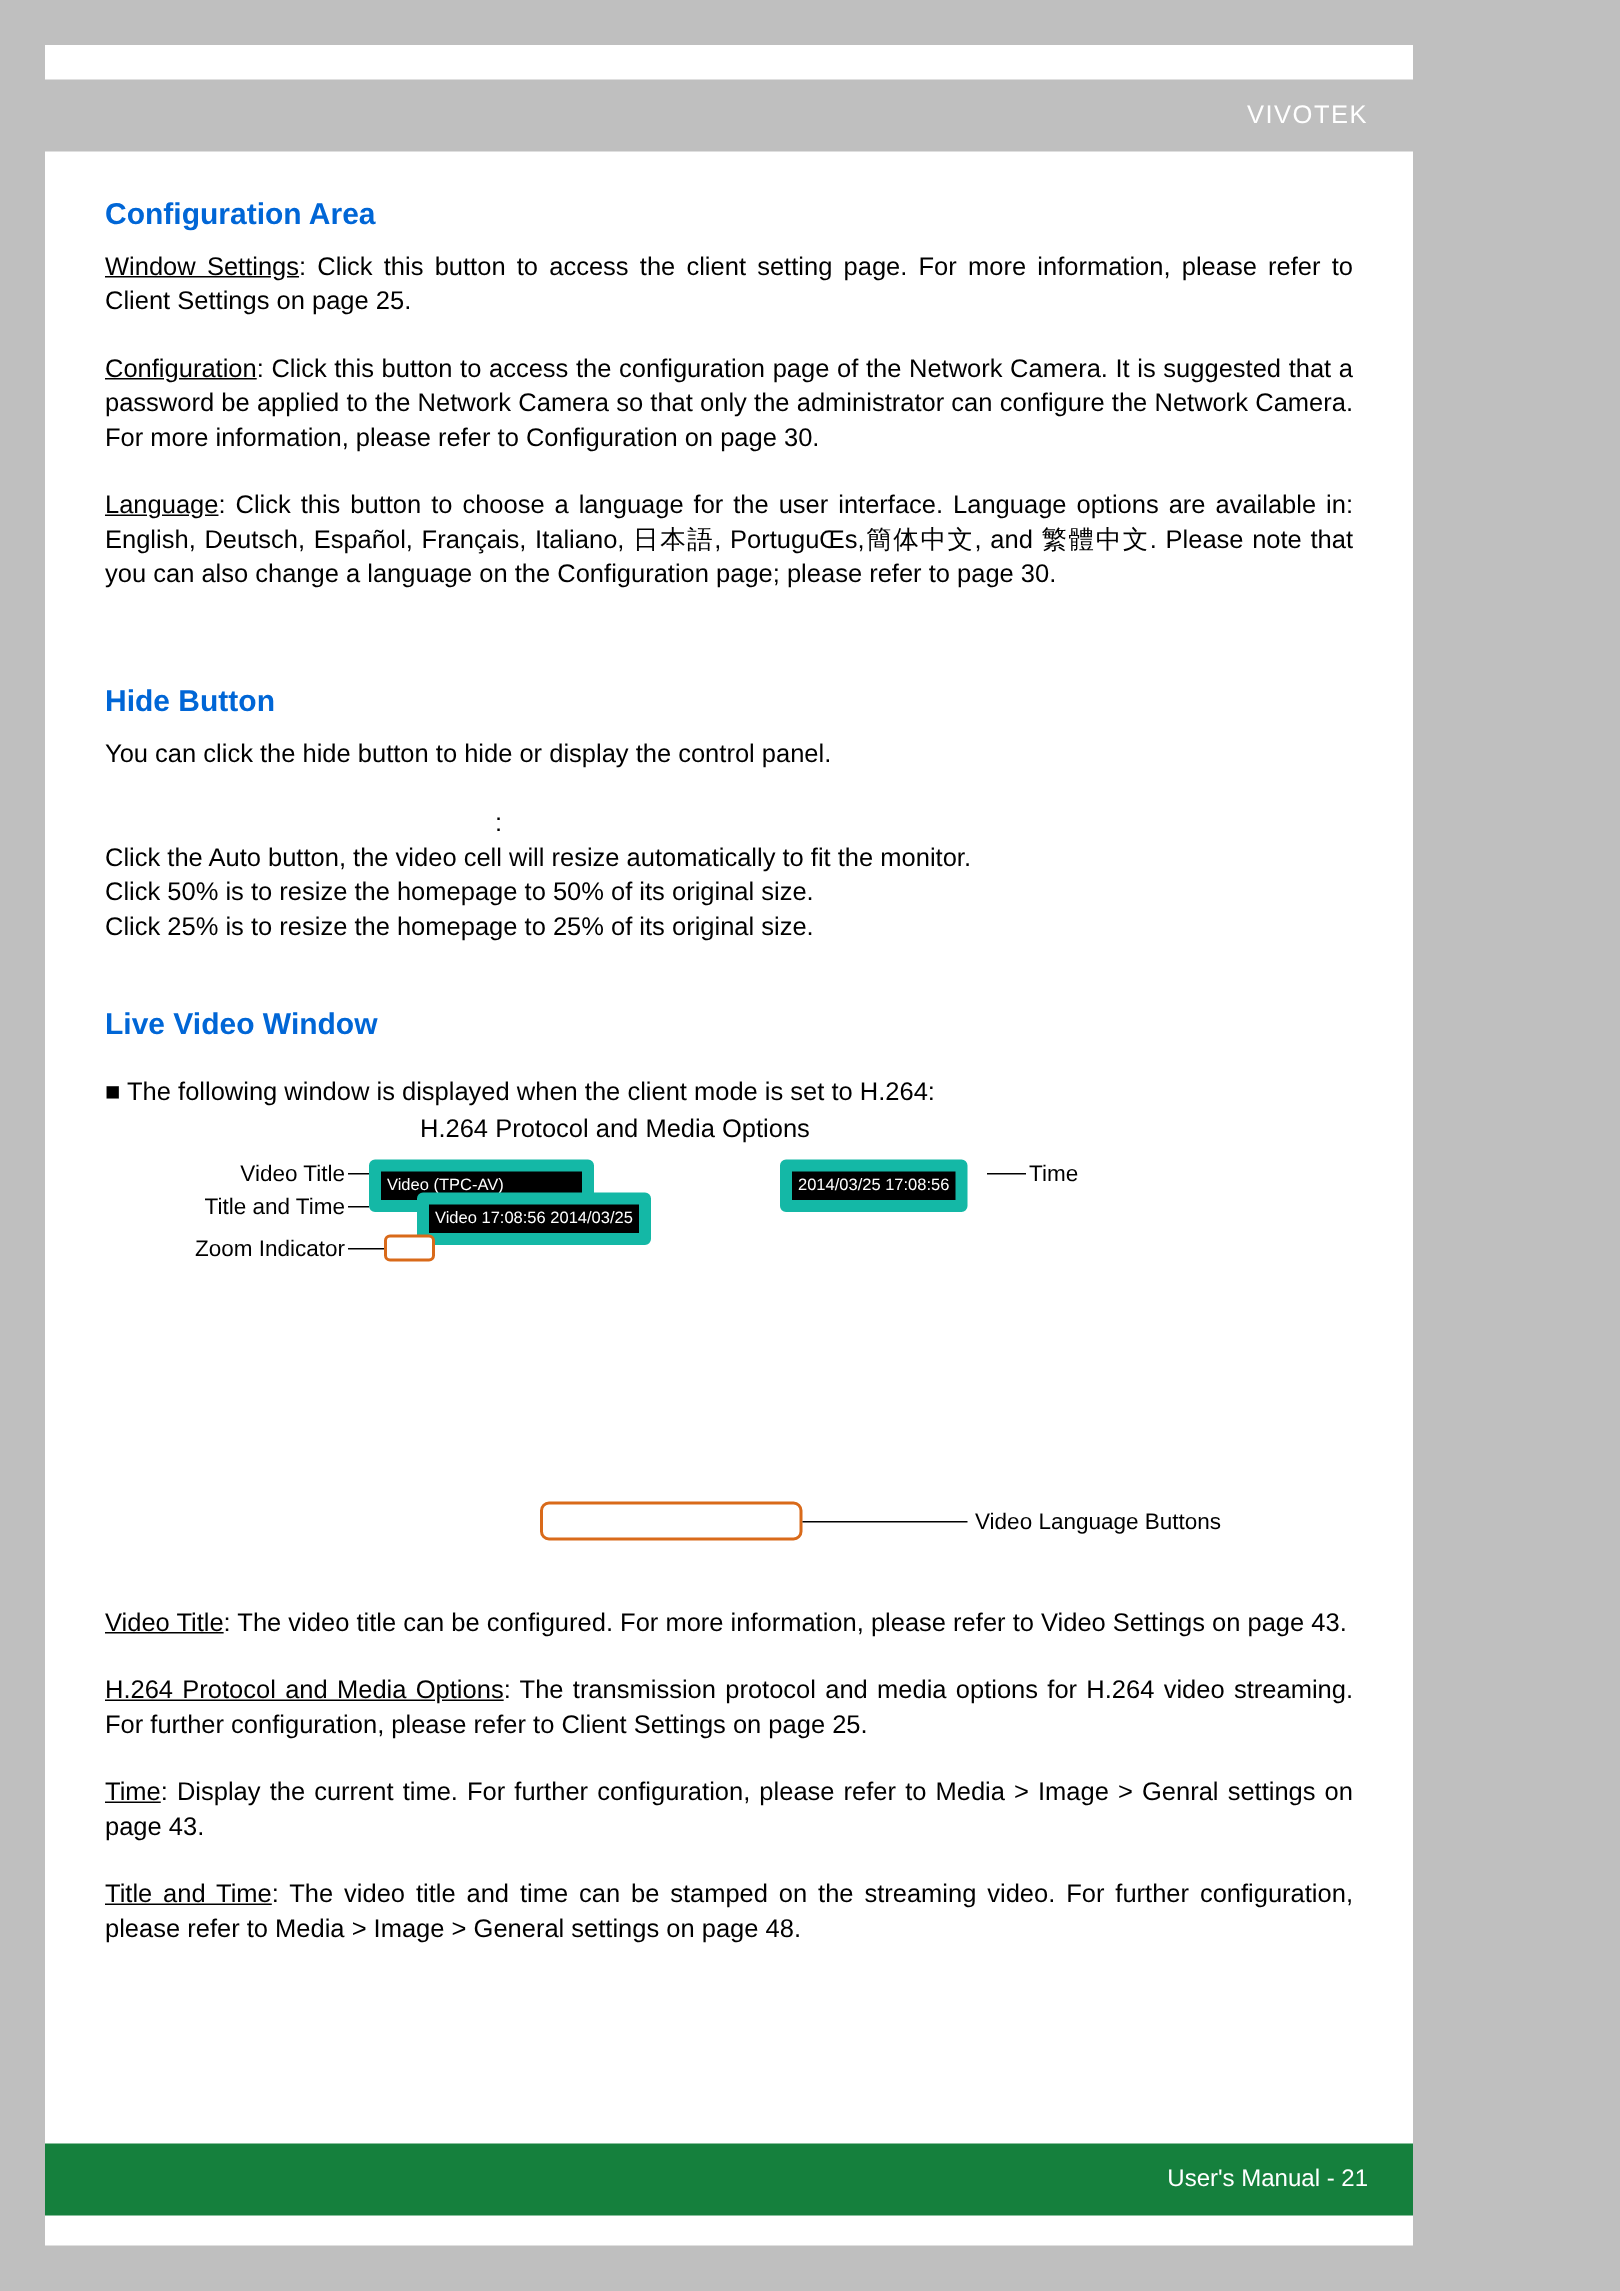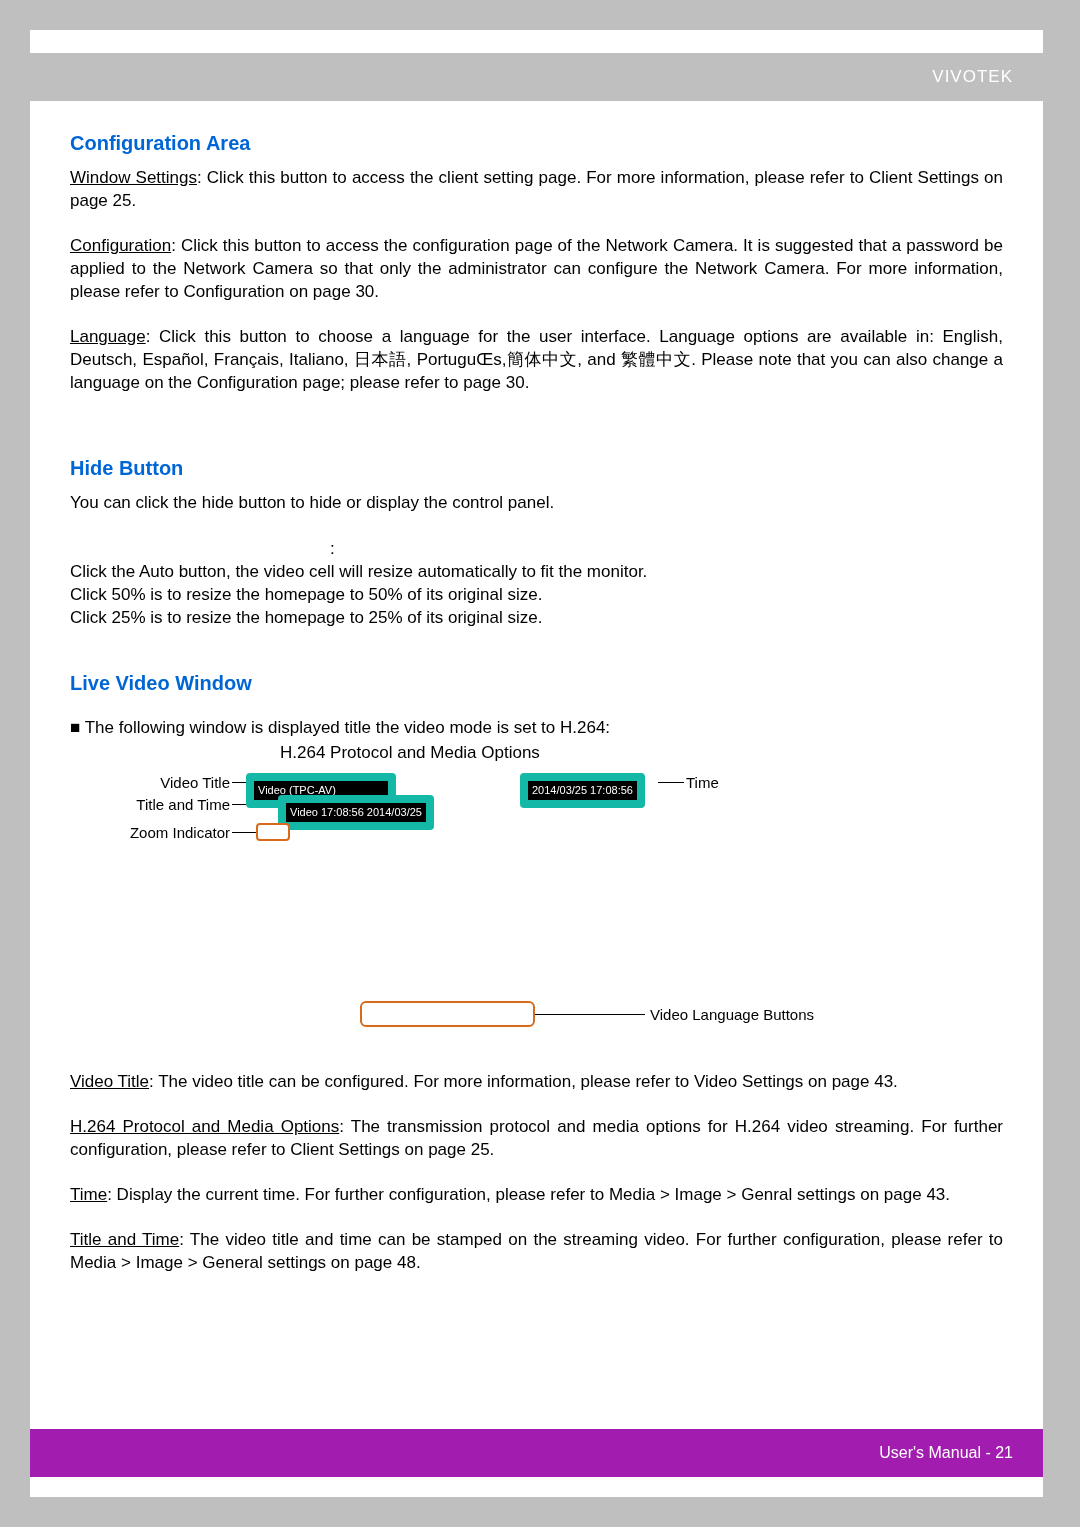--- a/index.html
+++ b/index.html
@@ -7,21 +7,21 @@
     background: #bfbfbf;
     font-family: Arial, Helvetica, sans-serif;
     width: 1080px;
     height: 1527px;
     position: relative;
   }
   .page {
     position: absolute;
     top: 30px;
     left: 30px;
-    width: 1013px;
+    width: 912px;
     height: 1467px;
     background: #fff;
   }
   .header-band {
     position: absolute;
     top: 23px;
     left: 0;
     right: 0;
     height: 48px;
     background: #bfbfbf;
@@ -94,21 +94,21 @@
     background: #fff;
     height: 26px;
   }
 
   .footer-band {
     position: absolute;
     bottom: 20px;
     left: 0;
     right: 0;
     height: 48px;
-    background: #a21caf;
+    background: #15803d;
     display: flex;
     align-items: center;
     justify-content: flex-end;
     padding-right: 30px;
     color: #fff;
     font-size: 16px;
   }
 </style>
 </head>
 <body>
@@ -141,21 +141,21 @@
 
     <div class="resize-lines" style="margin-top:24px;">
       <p class="colon-mark">:</p>
       <p>Click the Auto button, the video cell will resize automatically to fit the monitor.</p>
       <p>Click 50% is to resize the homepage to 50% of its original size.</p>
       <p>Click 25% is to resize the homepage to 25% of its original size.</p>
     </div>
 
     <div class="section-title" style="margin-top:40px;">Live Video Window</div>
 
-    <p class="bullet" style="margin-top:20px;">■ The following window is displayed title the video mode is set to H.264:</p>
+    <p class="bullet" style="margin-top:20px;">■ The following window is displayed when the client mode is set to H.264:</p>
     <p class="caption">H.264 Protocol and Media Options</p>
 
     <div class="diagram">
 
       <div class="label-left" style="top:2px; left:0;">Video Title</div>
       <div class="label-left" style="top:24px; left:0;">Title and Time</div>
       <div class="label-left" style="top:52px; left:0;">Zoom Indicator</div>
 
       <div class="conn" style="top:11px; left:162px; width:14px;"></div>
       <div class="conn" style="top:33px; left:162px; width:14px;"></div>

